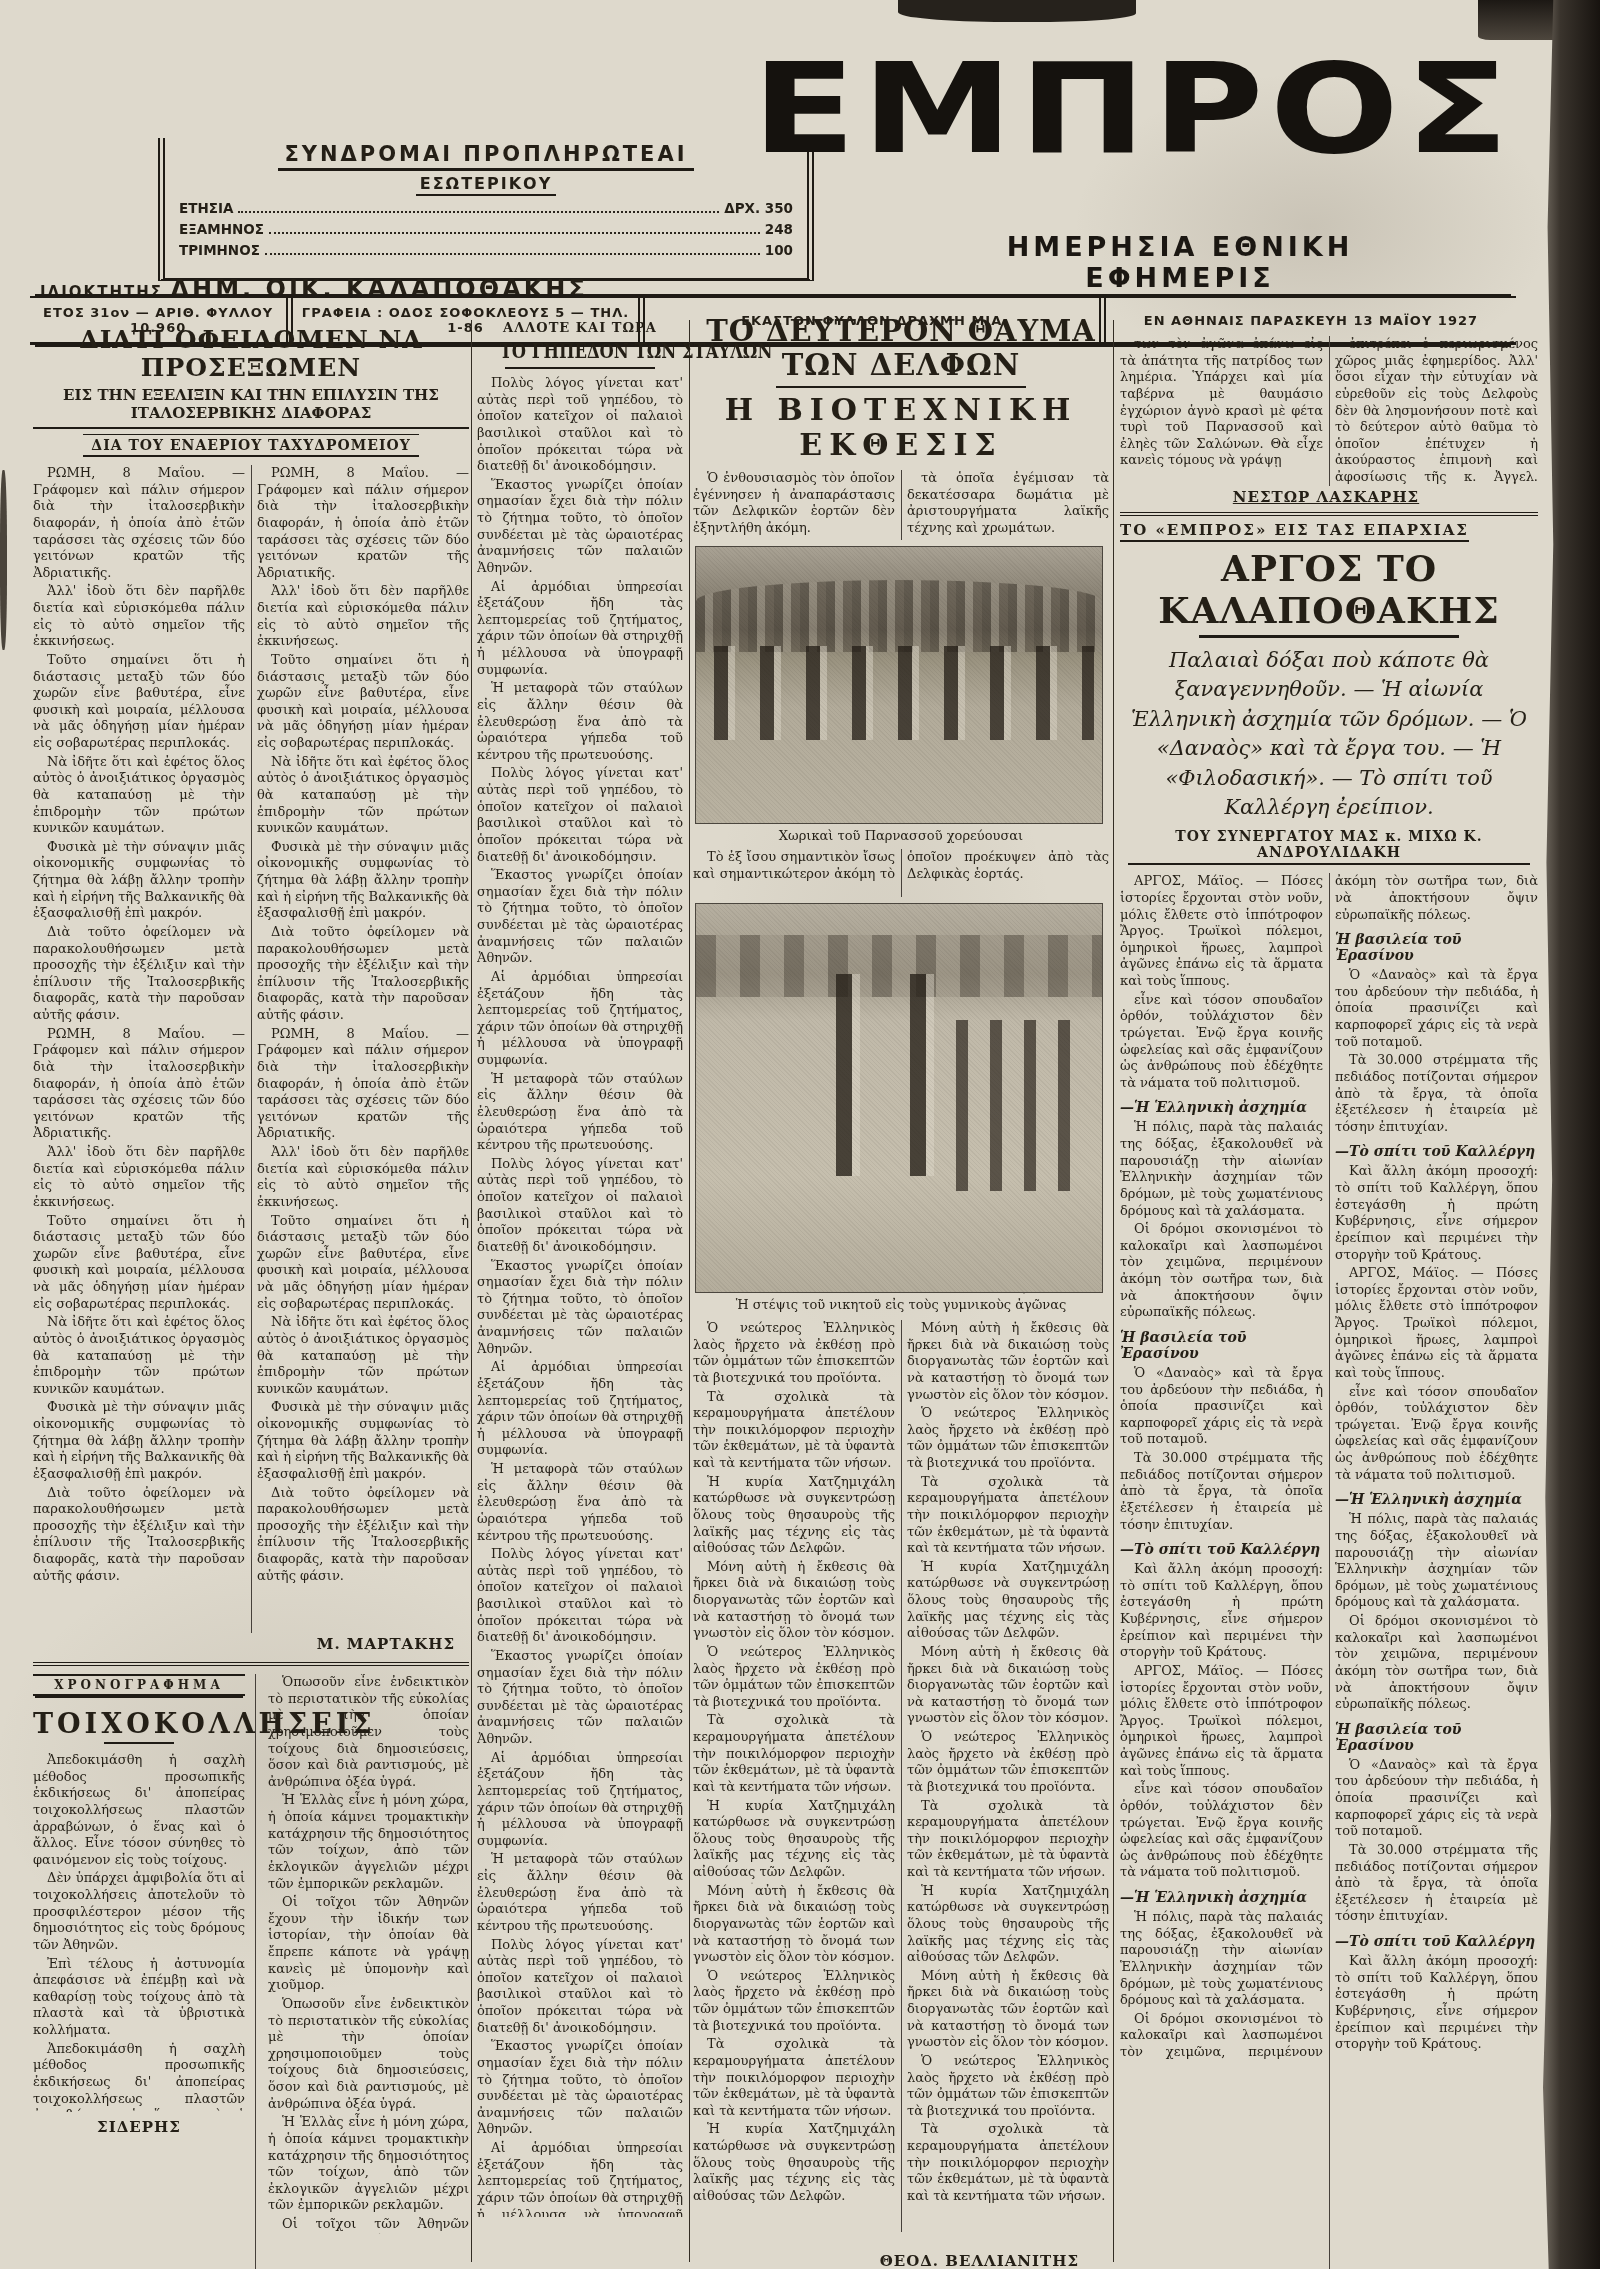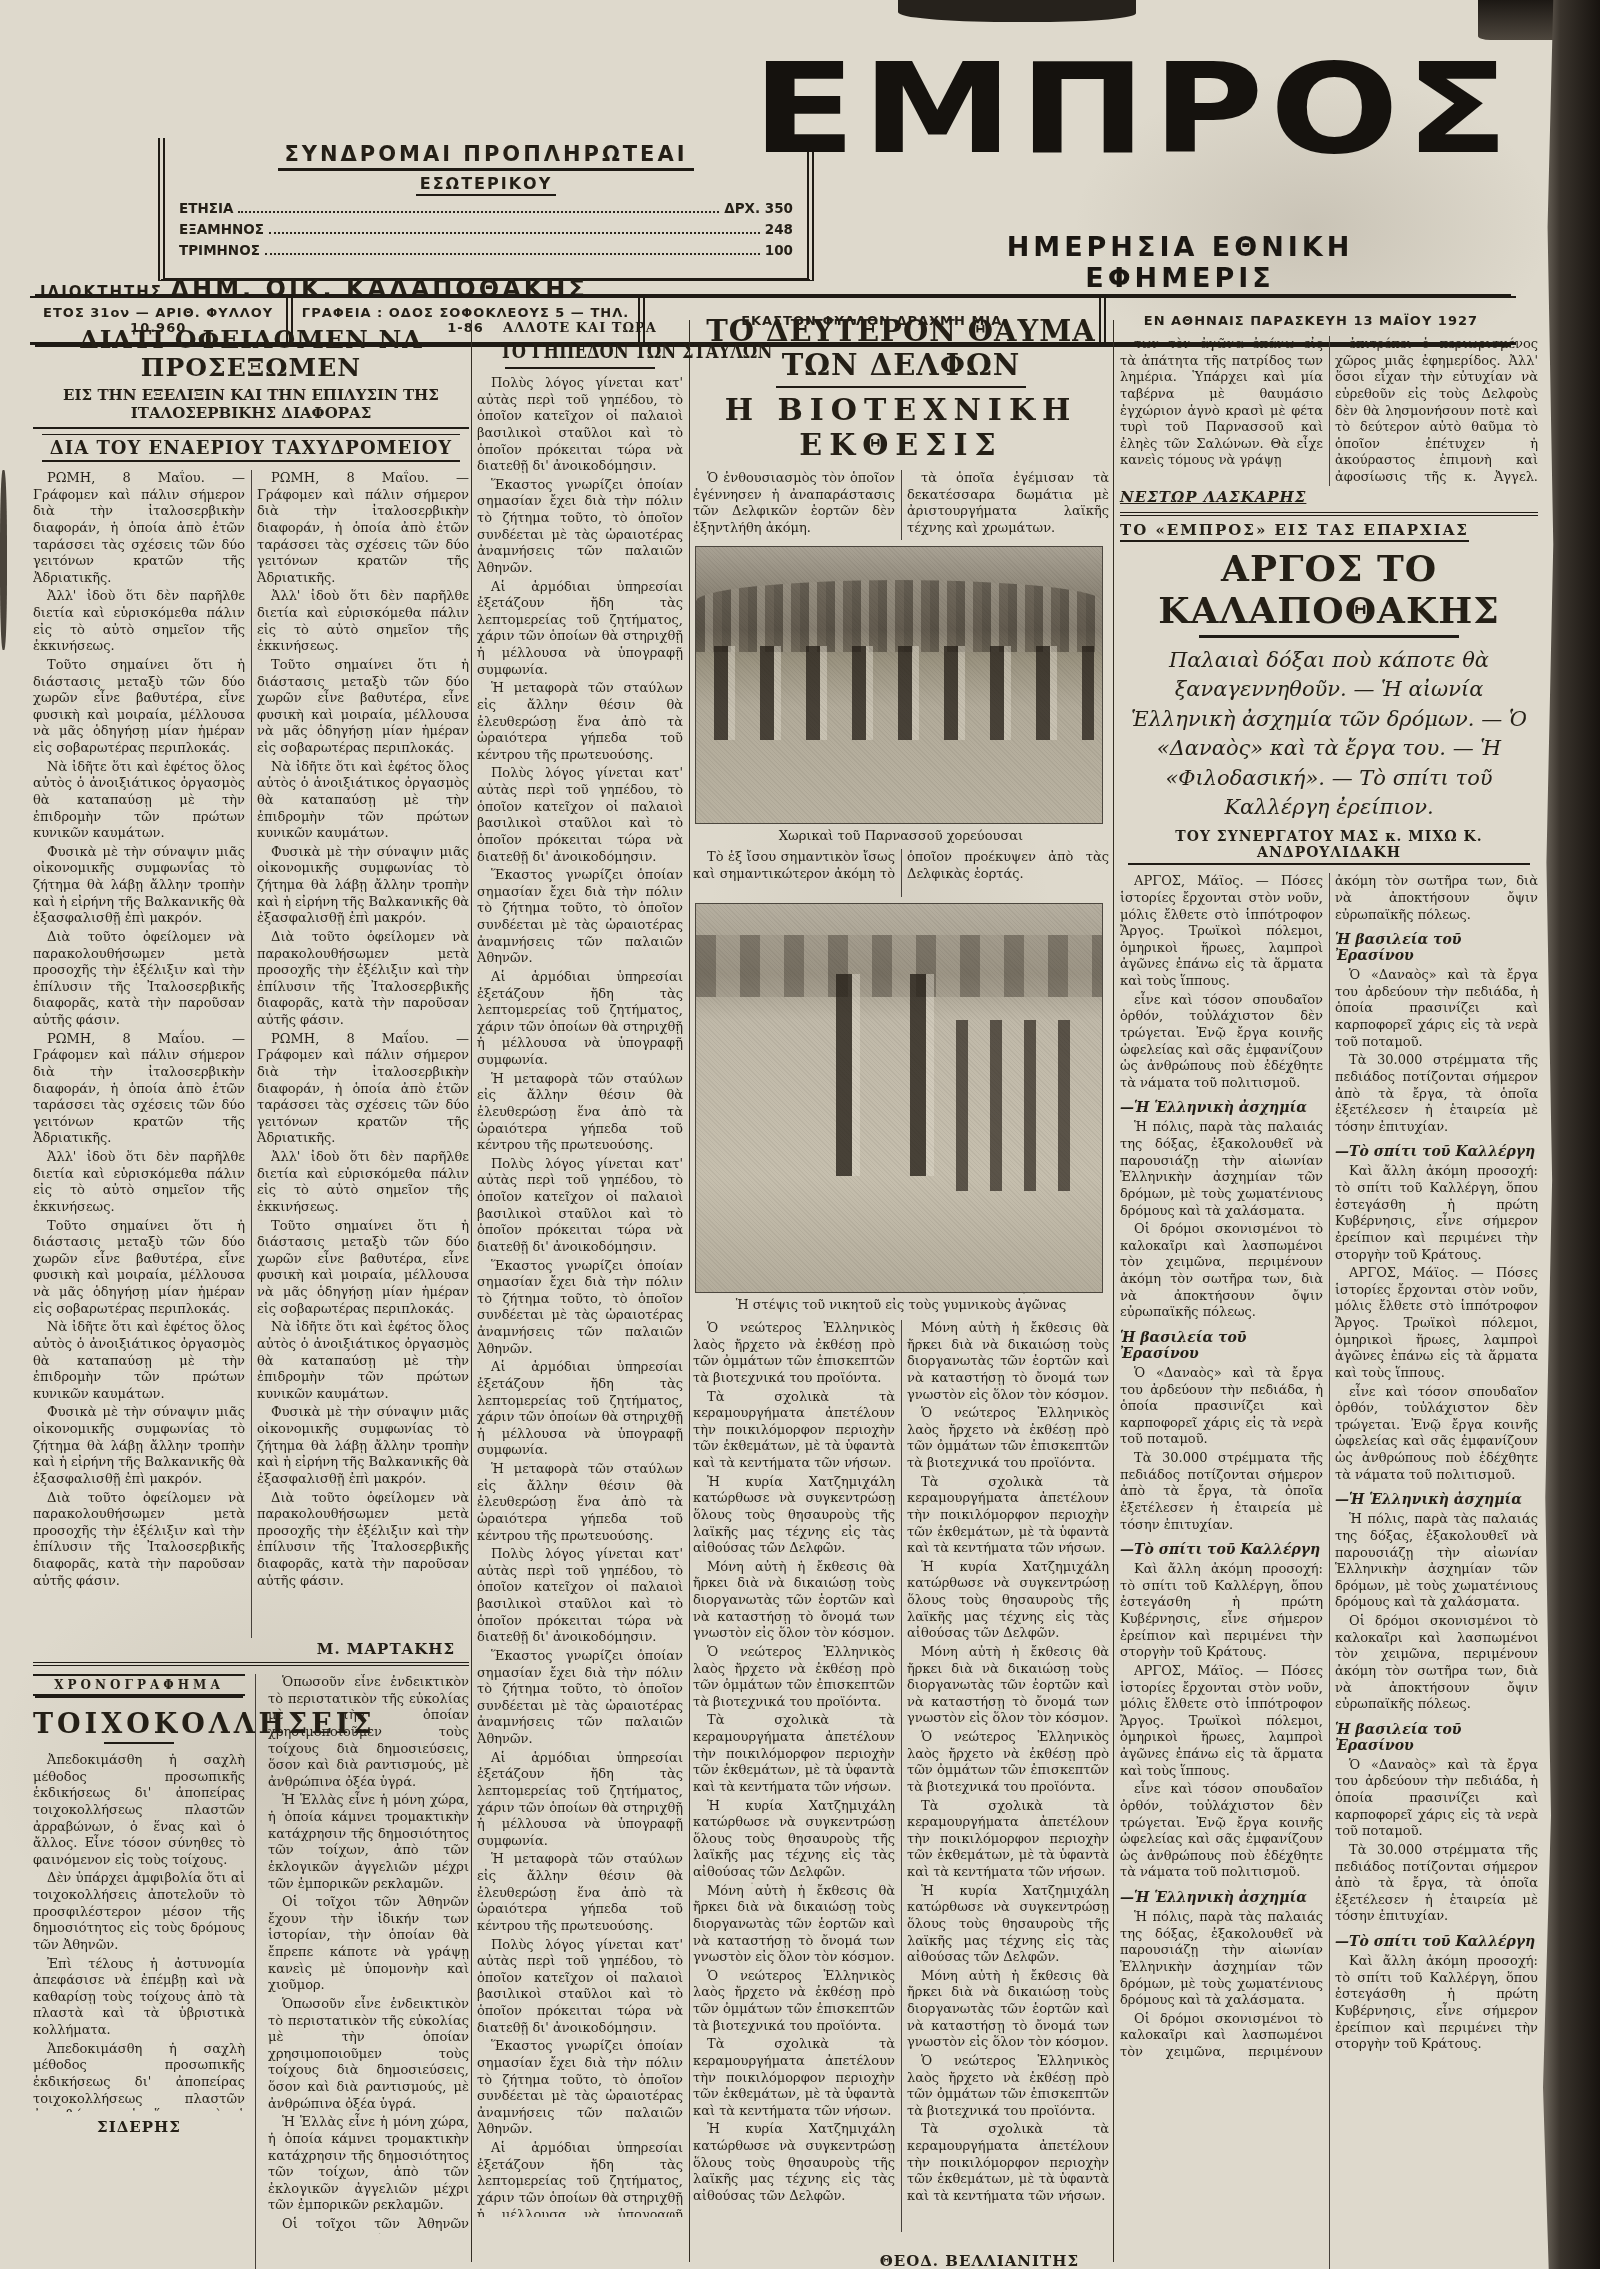--- a/index.html
+++ b/index.html
@@ -54,21 +54,21 @@
   .bp{margin:0 0 2px;text-indent:14px;text-align:justify;font-size:13px;line-height:1.28;}
   .subhead{margin:8px 0 4px;text-align:left;font-weight:bold;font-style:italic;font-size:14px;}
   .twocol{column-count:2;column-gap:12px;column-rule:1px solid #46403a;overflow:hidden;}
   .onecol{overflow:hidden;}
   .sig{font-weight:bold;font-size:15px;letter-spacing:1px;}
   .caption{text-align:center;font-size:13px;margin-top:4px;}
   
   .lead-h1{text-align:center;font-weight:bold;font-size:25px;letter-spacing:1px;line-height:1.1;}
   .lead-h2{text-align:center;font-weight:bold;font-size:15px;margin-top:5px;padding-bottom:5px;border-bottom:2px solid #1f1b15;}
   .lead-kick{text-align:center;margin-top:5px;}
-  .lead-kick span{display:inline-block;font-weight:bold;font-size:18px;letter-spacing:1px;border-bottom:2px solid #1f1b15;border-top:1px solid #1f1b15;padding:2px 8px;}
+  .lead-kick span{display:inline-block;font-weight:bold;font-size:14px;letter-spacing:1px;border-bottom:2px solid #1f1b15;border-top:1px solid #1f1b15;padding:2px 8px;}
   .lead-body{height:1168px;margin-top:8px;}
   .lead-sig{text-align:right;padding-right:14px;margin-top:2px;}
   
   .chrono{border-top:4px double #1f1b15;padding-top:8px;display:flex;gap:12px;}
   .ch-col{width:212px;}
   .ch-col.l{border-right:1px solid #46403a;padding-right:10px;}
   .ch-head{text-align:center;font-weight:bold;font-size:12px;letter-spacing:4px;
     border-top:2px solid #1f1b15;border-bottom:2px solid #1f1b15;padding:2px 0;box-shadow:0 4px 0 -2px #1f1b15;}
   .ch-title{text-align:center;font-weight:bold;font-size:27px;letter-spacing:4px;margin-top:12px;}
   .ch-title-rule{width:70px;margin:3px auto 8px;border-bottom:2px solid #1f1b15;}
@@ -97,21 +97,21 @@
     background:repeating-linear-gradient(90deg,rgba(50,43,34,.4) 0 20px,rgba(140,132,118,.3) 20px 44px);}
   .photo2 .figures{position:absolute;left:30%;width:40%;top:18%;height:52%;
     background:repeating-linear-gradient(90deg,transparent 0 18px,rgba(40,34,26,.8) 18px 34px,rgba(225,219,205,.45) 34px 42px,transparent 42px 74px);}
   .photo2 .figures2{position:absolute;left:62%;width:30%;top:30%;height:44%;
     background:repeating-linear-gradient(90deg,transparent 0 8px,rgba(45,38,30,.7) 8px 20px,transparent 20px 34px);}
   .dl-mid{height:48px;margin-top:6px;}
   .dl-body{height:912px;margin-top:8px;}
   .dl-sig{text-align:right;padding-right:30px;margin-top:20px;}
   
   .ar-cont{height:150px;}
-  .ar-sig1{text-align:left;padding-right:6px;text-decoration:underline;margin-top:2px;font-style:italic;}
+  .ar-sig1{text-align:center;padding-right:6px;text-decoration:underline;margin-top:2px;}
   .ar-div{border-top:4px double #1f1b15;margin:6px 0 4px;}
   .ar-kick span{font-weight:bold;font-size:15px;letter-spacing:2px;border-bottom:2px solid #1f1b15;padding-bottom:1px;}
   .ar-head{text-align:center;font-weight:bold;font-size:36px;letter-spacing:1px;margin-top:8px;}
   .ar-headrule{width:260px;margin:4px auto;border-bottom:3px solid #1f1b15;}
   .ar-deck{font-style:italic;font-size:21px;line-height:1.4;text-align:center;margin:8px 2px 6px;}
   .ar-byline{text-align:center;font-weight:bold;font-size:14px;letter-spacing:1px;border-bottom:2px solid #1f1b15;padding-bottom:3px;margin:4px 8px;}
   .ar-body{height:1430px;margin-top:8px;}
 </style>
 </head>
 <body>

